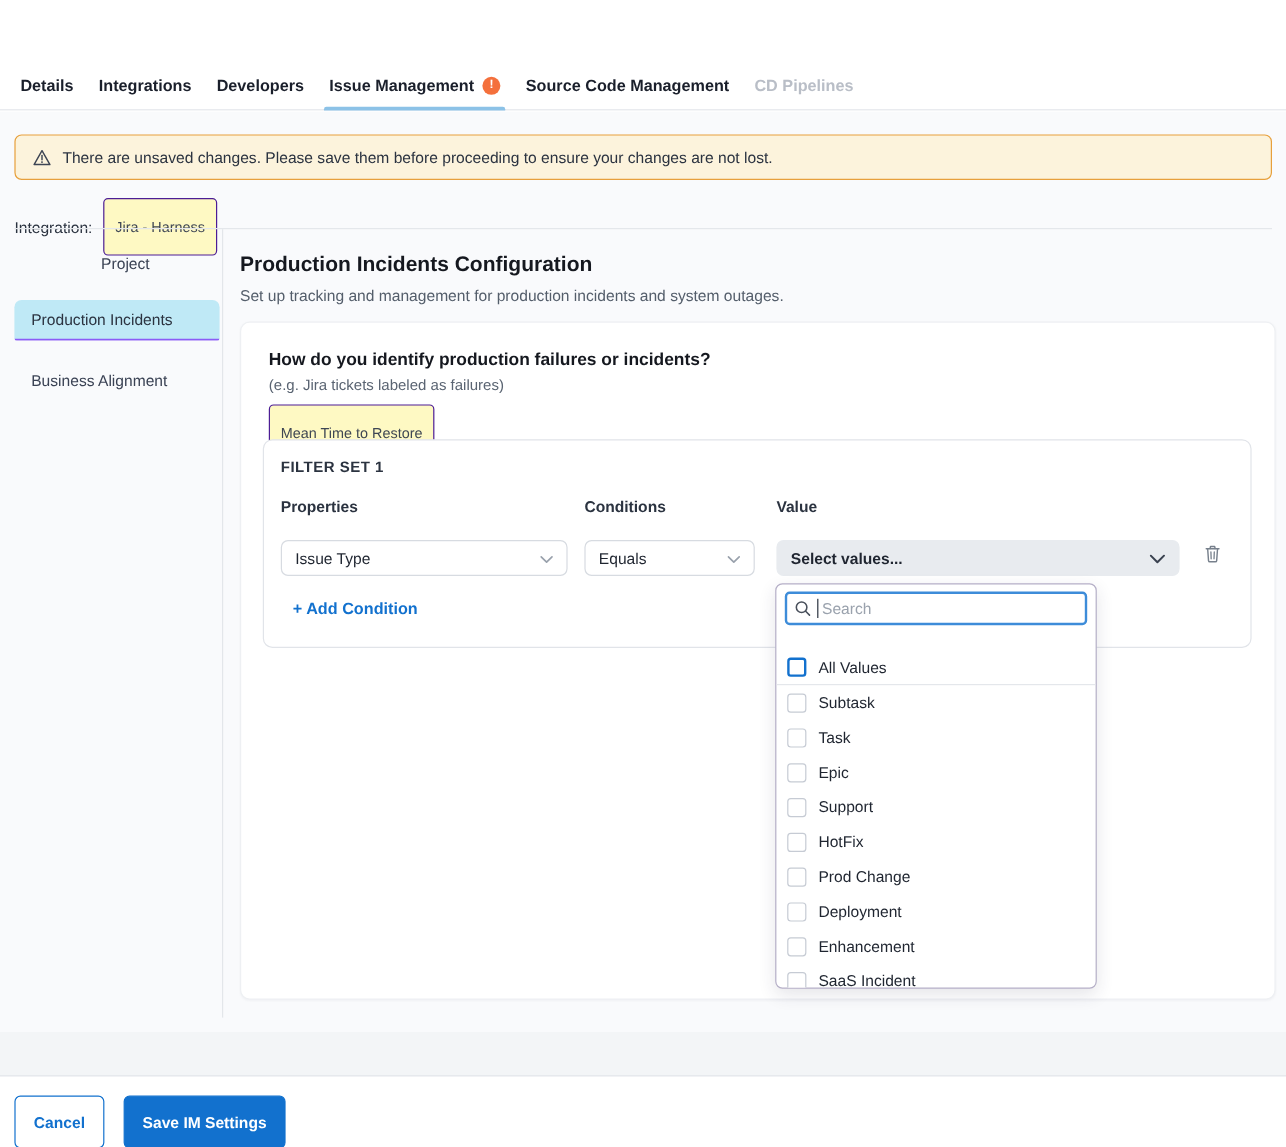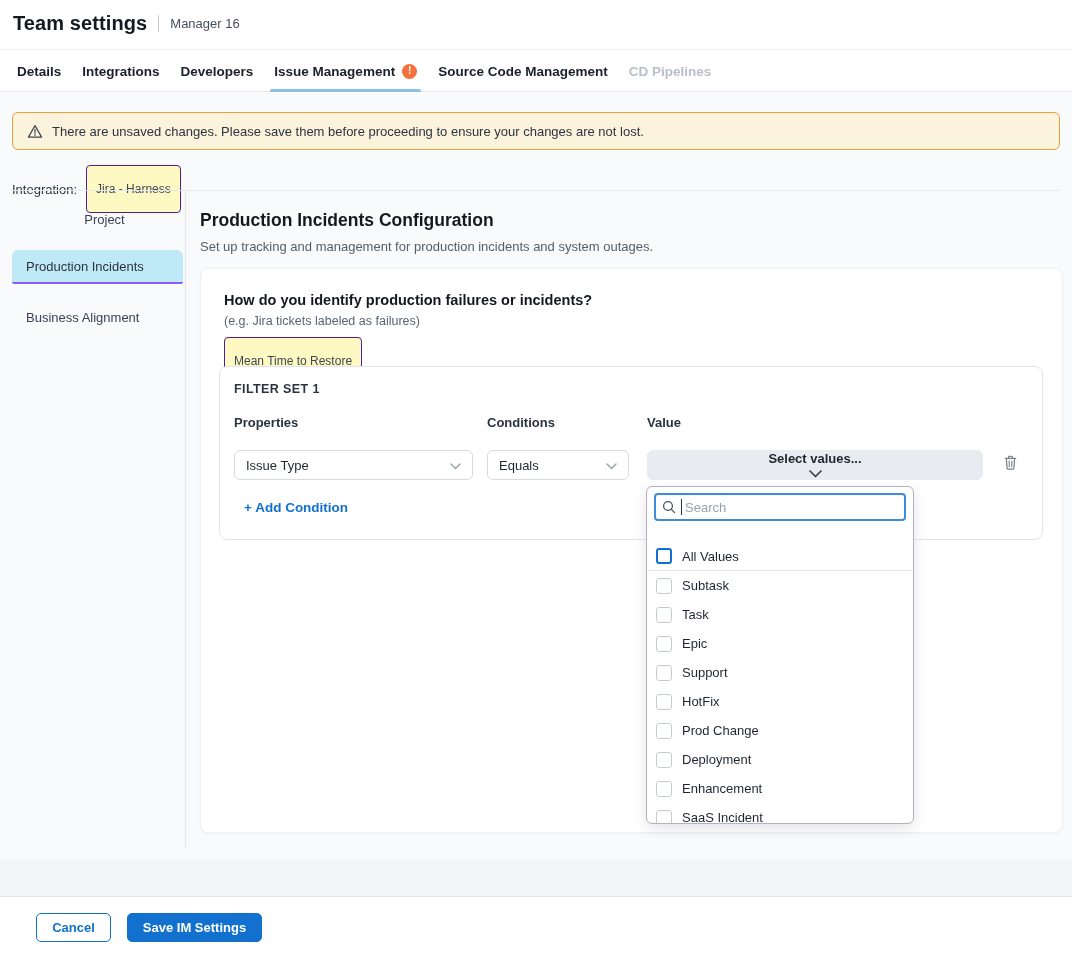--- a/index.html
+++ b/index.html
@@ -69,38 +69,31 @@
   .caret { position:absolute; left:27px; top:6px; width:1px; height:16px; background:#2b3340; }
   .dd-row { display:flex; align-items:center; gap:10px; padding-left:9px; }
   .all-values-row { height:28px; }
   .dd-divider { height:1px; background:#e4e7eb; }
   .option-row { height:29px; cursor:pointer; }
   .checkbox { width:16px; height:16px; border-radius:3px; background:#fff; flex:0 0 auto; border:1.5px solid #c6cbd4; }
   .checkbox.accent { border:2px solid #1271ce; }
   .dd-label { font-size:13px; color:#1f2530; }
 
   
-  .btn { position:absolute; top:913px; height:29px; border-radius:5px; font-size:13px; font-weight:700; display:flex; align-items:center; justify-content:center; cursor:pointer; font-family:"Liberation Sans", sans-serif;margin-left:24px; }
+  .btn { position:absolute; top:913px; height:44px; border-radius:5px; font-size:13px; font-weight:700; display:flex; align-items:center; justify-content:center; cursor:pointer; font-family:"Liberation Sans", sans-serif; }
   .btn-cancel { left:12px; width:75px; background:#fff; border:1px solid #1271ce; color:#1271ce; }
   .btn-save { left:103px; width:135px; background:#1271ce; border:1px solid #1271ce; color:#fff; }
 
   .chev { flex:0 0 auto; }
 </style>
 </head>
 <body>
 
 <div class="page">
 
-  <div class="header">
-    <div class="header-inner">
-      <span class="page-title">Team settings</span>
-      <span class="title-sep"></span>
-      <span class="title-sub">Manager 16</span>
-    </div>
-  </div>
 
   <div class="tabbar">
     <div class="tabs">
       <div class="tab">
           <span>Details</span>
         </div>
       <div class="tab">
           <span>Integrations</span>
         </div>
       <div class="tab">
@@ -174,21 +167,21 @@
     </span>
   </div>
   <div class="select" style="left:487px;width:142px;">
     <span>Equals</span>
     <span class="chev">
       <svg width="11" height="7" viewBox="0 0 11 7" fill="none">
           <path d="M1 1 L5.5 5.5 L10 1" stroke="#99a1ac" stroke-width="1.4" stroke-linecap="round" stroke-linejoin="round"></path>
         </svg>
     </span>
   </div>
-  <div class="select filled" style="left:647px;width:336px;flex-direction:column;">
+  <div class="select filled" style="left:647px;width:336px;">
     <span>Select values...</span>
     <span class="chev">
       <svg width="13" height="8" viewBox="0 0 13 8" fill="none">
           <path d="M1 1 L6.5 6.5 L12 1" stroke="#3a4250" stroke-width="1.7" stroke-linecap="round" stroke-linejoin="round"></path>
         </svg>
     </span>
   </div>
 
   <div class="trash-btn">
     <span>

